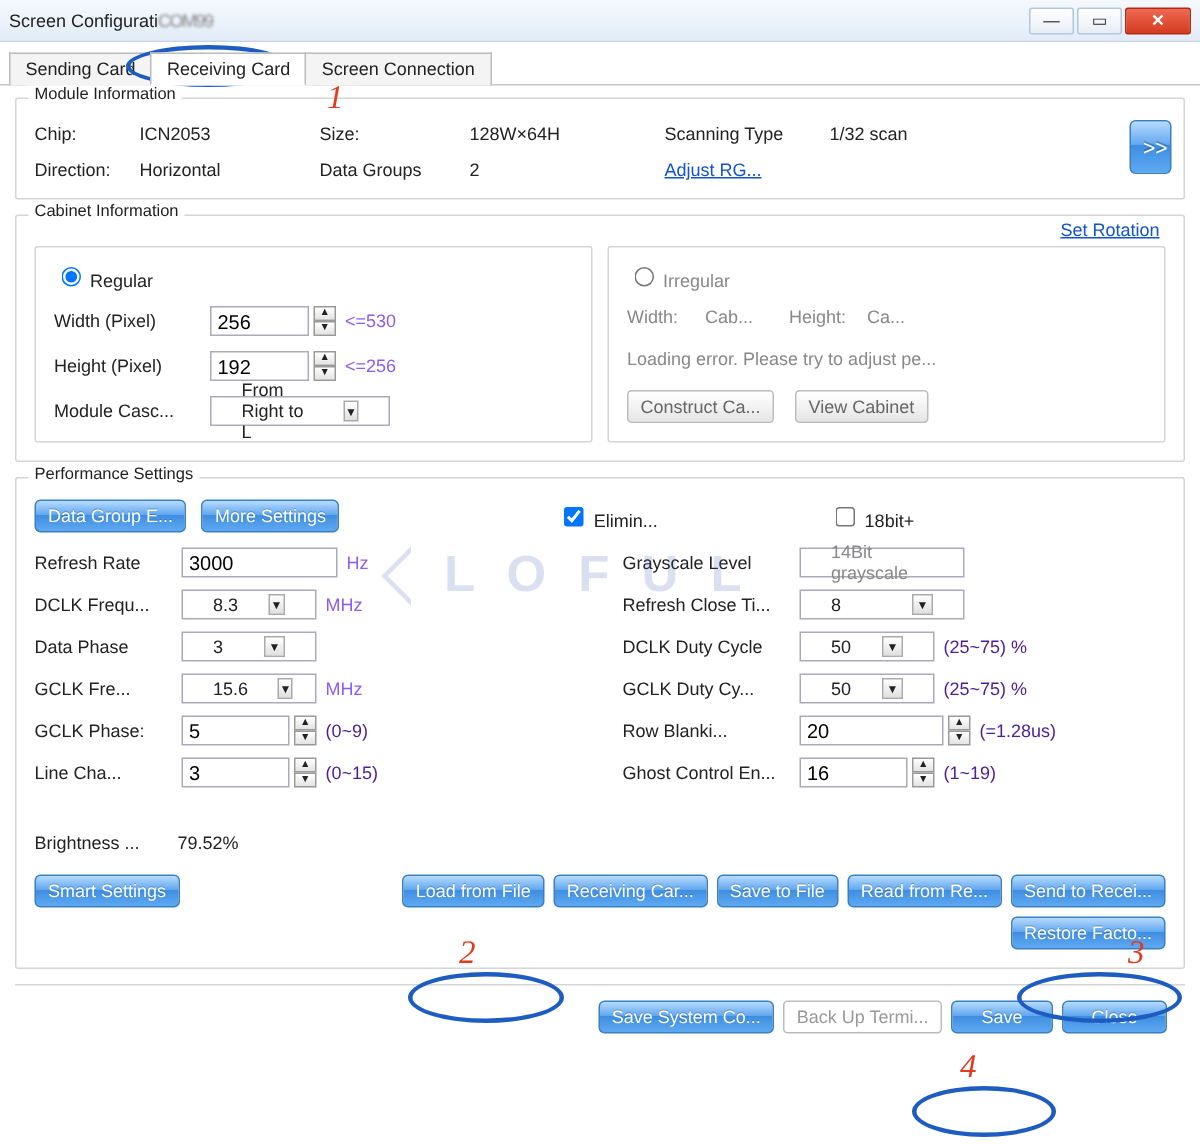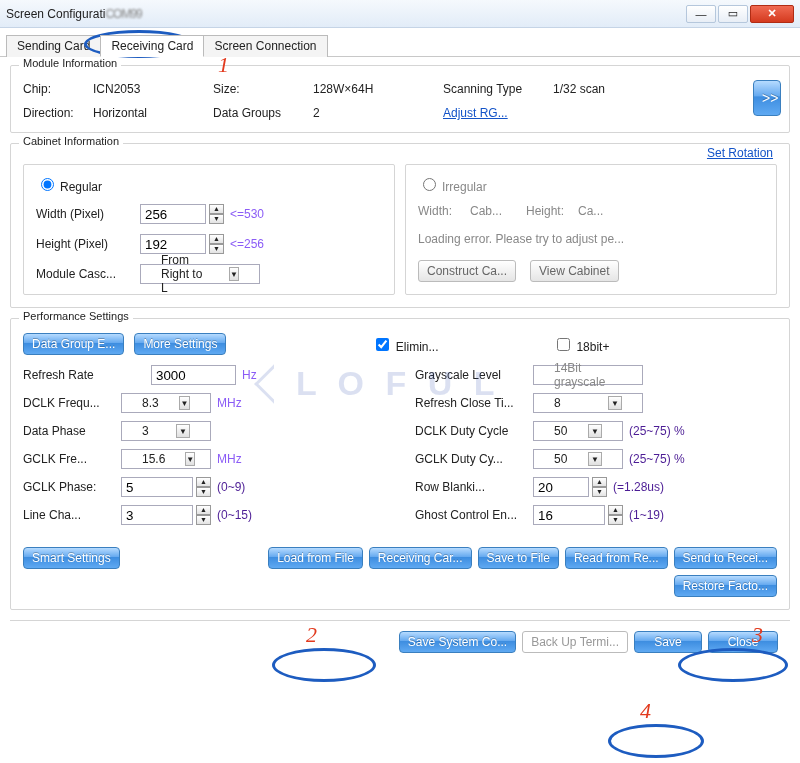--- a/index.html
+++ b/index.html
@@ -168,21 +168,21 @@
         <label><input type="checkbox" checked="" style=""> <span>Elimin...</span></label>
         <div style="flex:.3"></div>
         <label><input type="checkbox" style=""> <span>18bit+</span></label>
         <div style="flex:.5"></div>
       </div>
 
       <div class="perf-grid">
         <div>
           <div class="perf-row">
             <label class="w">Refresh Rate</label>
-            <input class="numbox" style="width: 85px; margin-left: 30px;" value="3000">
+            <input class="numbox" style="width: 104px;" value="3000">
             <span class="unit">Hz</span>
           </div>
           <div class="perf-row">
             <label class="w">DCLK Frequ...</label>
             <div class="selectlike" style="width:90px;">
                 <span>8.3</span>
                 <span class="arrow">▼</span>
               </div>
             <span class="unit">MHz</span>
           </div>
@@ -246,39 +246,43 @@
           <div class="perf-row">
             <label class="w" style="width:112px;">GCLK Duty Cy...</label>
             <div class="selectlike" style="width:90px;">
                 <span>50</span>
                 <span class="arrow">▼</span>
               </div>
             <span class="hint" style="width:auto">(25~75) %</span>
           </div>
           <div class="perf-row">
             <label class="w" style="width:112px;">Row Blanki...</label>
-            <input class="numbox" style="width: 56px;" value="20">
+            <input class="numbox" style="width: 96px;" value="20">
               <span class="spin">
                 <span>▲</span>
                 <span>▼</span>
               </span>
             <span class="hint" style="width:auto">(=1.28us)</span>
           </div>
           <div class="perf-row">
             <label class="w" style="width:112px;">Ghost Control En...</label>
             <input class="numbox" style="width: 72px;" value="16">
               <span class="spin">
                 <span>▲</span>
                 <span>▼</span>
               </span>
             <span class="hint" style="width:auto">(1~19)</span>
           </div>
         </div>
       </div>
 
+      <div style="margin-top:22px;">
+        <span style="display:inline-block; width:92px;">Brightness ...</span>
+        <span>79.52%</span>
+      </div>
 
       <div class="btnrow">
         <button class="bluebtn left-slot">Smart Settings</button>
         <button class="bluebtn">Load from File</button>
         <button class="bluebtn">Receiving Car...</button>
         <button class="bluebtn">Save to File</button>
         <button class="bluebtn">Read from Re...</button>
         <button class="bluebtn">Send to Recei...</button>
       </div>
       <div class="btnrow" style="margin-top:6px;">

